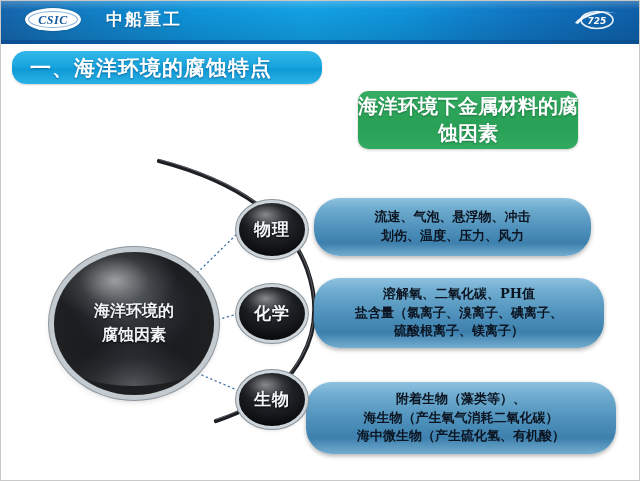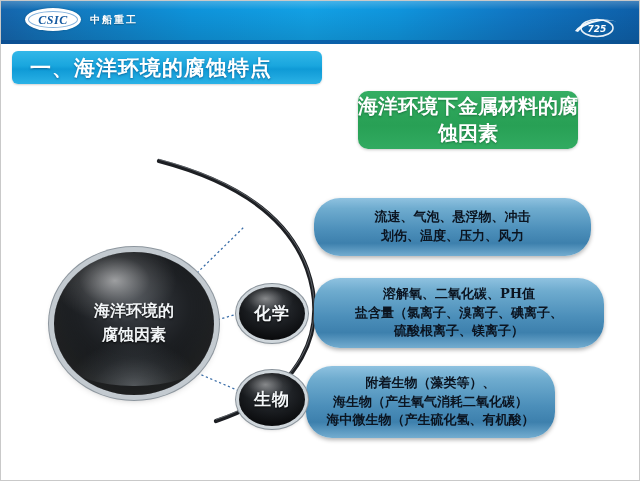--- a/index.html
+++ b/index.html
@@ -63,28 +63,29 @@
     font-style:italic;
     font-weight:bold;
     font-size:12px;
     letter-spacing:.5px;
     color:#13589f;
     line-height:1;
   }
   .brand-cn{
     font-family:"DejaVu Sans","Liberation Sans",sans-serif;
     font-weight:bold;
-    font-size:10px;
+    font-size:17px;
     color:#ffffff;
     letter-spacing:2px;
     text-shadow:0 1px 1px rgba(0,0,0,.30);
+    margin-left:16px;
   }
   .inst-logo-wrap{
     position:absolute;
-    right:22px; top:14px;
+    right:22px; top:6px;
     display:flex;
     align-items:center;
     gap:10px;
   }
   .inst-mark{
     position:relative;
     width:46px;height:24px;
   }
   .inst-mark svg{display:block;}
   .inst-cn{
@@ -94,21 +95,21 @@
     color:#ffffff;
     letter-spacing:2px;
     text-shadow:0 1px 1px rgba(0,0,0,.28);
   }
 
   
   #title-banner{
     position:absolute;
     left:11px; top:50px;
     width:310px; height:33px;
-    border-radius:6px;
+    border-radius:14px;
     background:linear-gradient(to bottom,#33b7e8 0%,#19a6de 45%,#0f9ad6 55%,#2bb2e6 100%);
     box-shadow:0 1px 2px rgba(0,0,0,.18);
     display:flex;
     align-items:center;
   }
   #title-banner .txt{
     font-family:"DejaVu Sans","Liberation Sans",sans-serif;
     font-weight:bold;
     font-size:21px;
     letter-spacing:1px;
@@ -155,21 +156,21 @@
     font-weight:bold;
     font-size:13px;
     line-height:1.45;
     color:#0b1420;
     text-align:center;
     padding:0 12px;
     white-space:pre-line;
   }
   #cap-physical{ left:313px; top:197px; width:277px; height:58px; }
   #cap-chemical{ left:313px; top:277px; width:290px; height:70px; }
-  #cap-bio{      left:305px; top:365px; width:249px; height:72px; }
+  #cap-bio{      left:305px; top:381px; width:310px; height:72px; }
 
   
   #sphere{
     position:absolute;
     left:53px; top:251px;
     width:160px; height:143px;
     border-radius:50%;
     background:
       radial-gradient(ellipse 55% 42% at 38% 20%, rgba(255,255,255,.55) 0%, rgba(255,255,255,.12) 40%, rgba(255,255,255,0) 70%),
       radial-gradient(ellipse 80% 70% at 50% 38%, #3d4248 0%, #23262a 35%, #0e1012 70%, #050607 100%);
@@ -297,20 +298,23 @@
     <span class="txt">附着生物（藻类等）、
 海生物（产生氧气消耗二氧化碳）
 海中微生物（产生硫化氢、有机酸）</span>
   </div>
 
   <div id="sphere">
     <span class="txt">海洋环境的
 腐蚀因素</span>
   </div>
 
+  <div class="node" id="node-physical">
+    <span class="txt">物理</span>
+  </div>
   <div class="node" id="node-bio">
     <span class="txt">生物</span>
   </div>
   <div class="node" id="node-chemical">
     <span class="txt">化学</span>
   </div>
 
 </div>
 
 </body></html>

